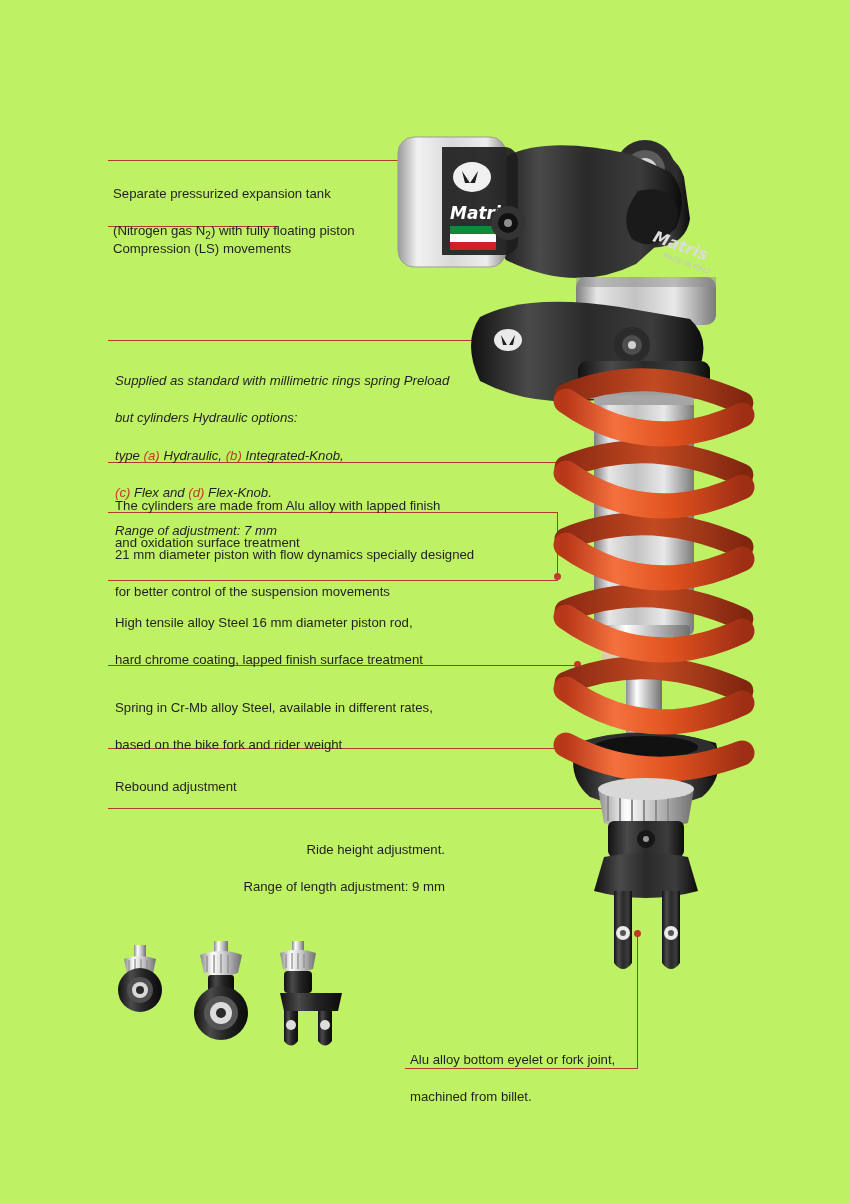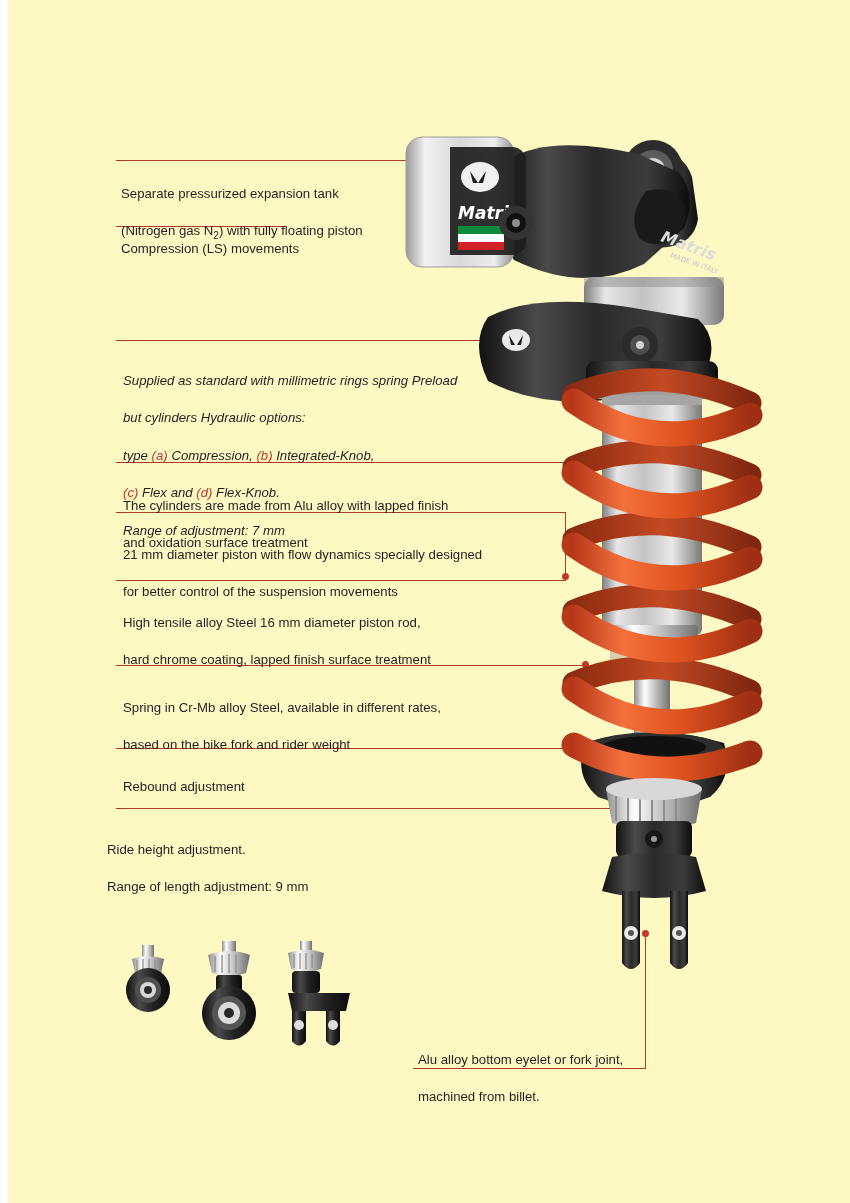--- a/index.html
+++ b/index.html
@@ -11,22 +11,21 @@
     width: 850px;
     height: 1203px;
     position: relative;
     font-family: "Liberation Sans", sans-serif;
     color: #1a1a1a;
     overflow: hidden;
   }
   .page {
     position: absolute;
     inset: 0;
-    background: #fef9c3;
-    margin-left: 8px;
+    background: #bef264;
   }
 
   
   .callout {
     position: absolute;
     font-size: 13.2px;
     line-height: 1.42;
     color: #231f20;
     white-space: pre-line;
   }
@@ -109,21 +108,21 @@
   <div class="callout" style="left:113px; top:166px; width:330px;">
     <div>Separate pressurized expansion tank</div>
     <div><span>(Nitrogen gas N</span><span class="sub">2</span><span>) with fully floating piston</span></div>
   </div>
 
   <div class="callout" style="left:113px; top:240px; width:330px;">Compression (LS) movements</div>
 
   <div class="callout" style="left:115px; top:353px; width:400px;font-style:italic;">
     <div>Supplied as standard with millimetric rings spring Preload</div>
     <div>but cylinders Hydraulic options:</div>
-    <div><span>type </span><span class="accent">(a)</span><span> Compression, </span><span class="accent">(b)</span><span> Integrated-Knob,</span></div>
+    <div><span>type </span><span class="accent">(a)</span><span> Hydraulic, </span><span class="accent">(b)</span><span> Integrated-Knob,</span></div>
     <div><span class="accent">(c)</span><span> Flex and </span><span class="accent">(d)</span><span> Flex-Knob.</span></div>
     <div>Range of adjustment: 7 mm</div>
   </div>
 
   <div class="callout" style="left:115px; top:478px; width:430px;">
     <div>The cylinders are made from Alu alloy with lapped finish</div>
     <div>and oxidation surface treatment</div>
   </div>
 
   <div class="callout" style="left:115px; top:527px; width:460px;">
@@ -136,21 +135,21 @@
     <div>hard  chrome coating, lapped finish surface treatment</div>
   </div>
 
   <div class="callout" style="left:115px; top:680px; width:440px;">
     <div>Spring in Cr-Mb alloy Steel, available in different rates,</div>
     <div>based on the bike fork and rider weight</div>
   </div>
 
   <div class="callout" style="left:115px; top:778px; width:330px;">Rebound  adjustment</div>
 
-  <div class="callout" style="left:99px; top:822px; width:330px;">
+  <div class="callout" style="left:115px; top:822px; width:330px;text-align:right;">
     <div>Ride height adjustment.</div>
     <div>Range of length adjustment: 9 mm</div>
   </div>
 
   <div class="callout" style="left:410px; top:1032px; width:300px;">
     <div>Alu alloy bottom eyelet or fork joint,</div>
     <div>machined from billet.</div>
   </div>
 
   <div id="shock-artwork">

